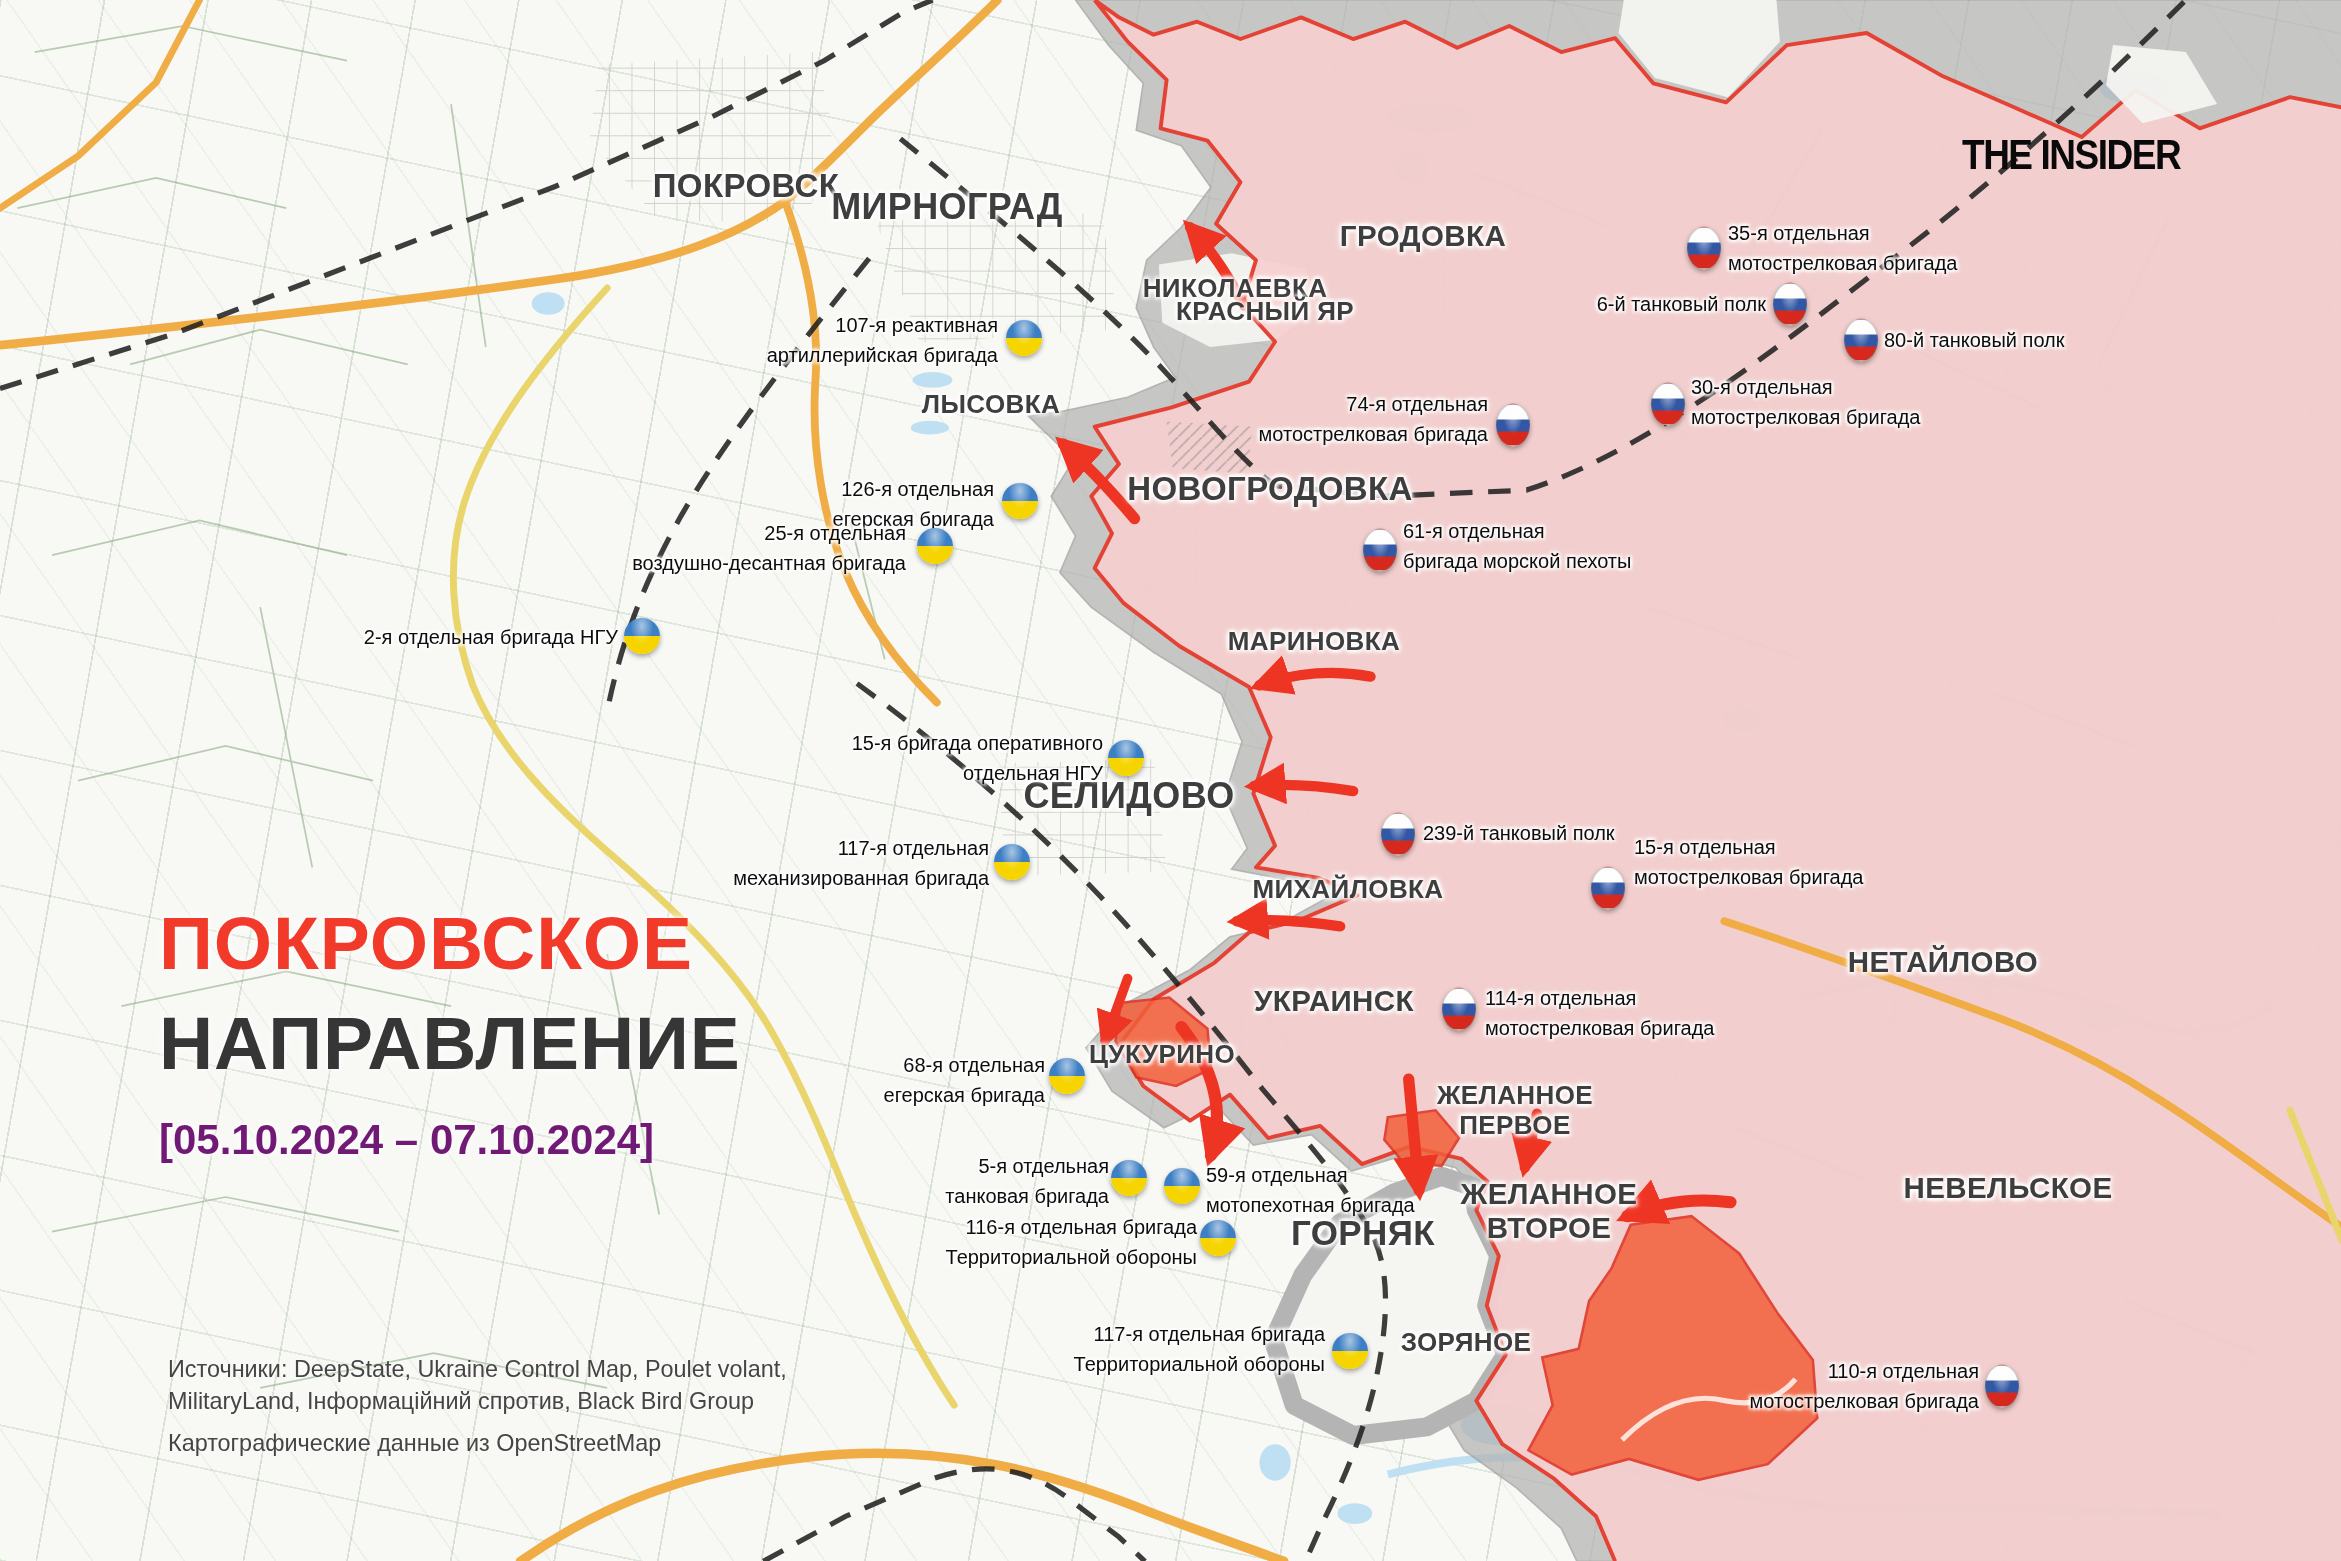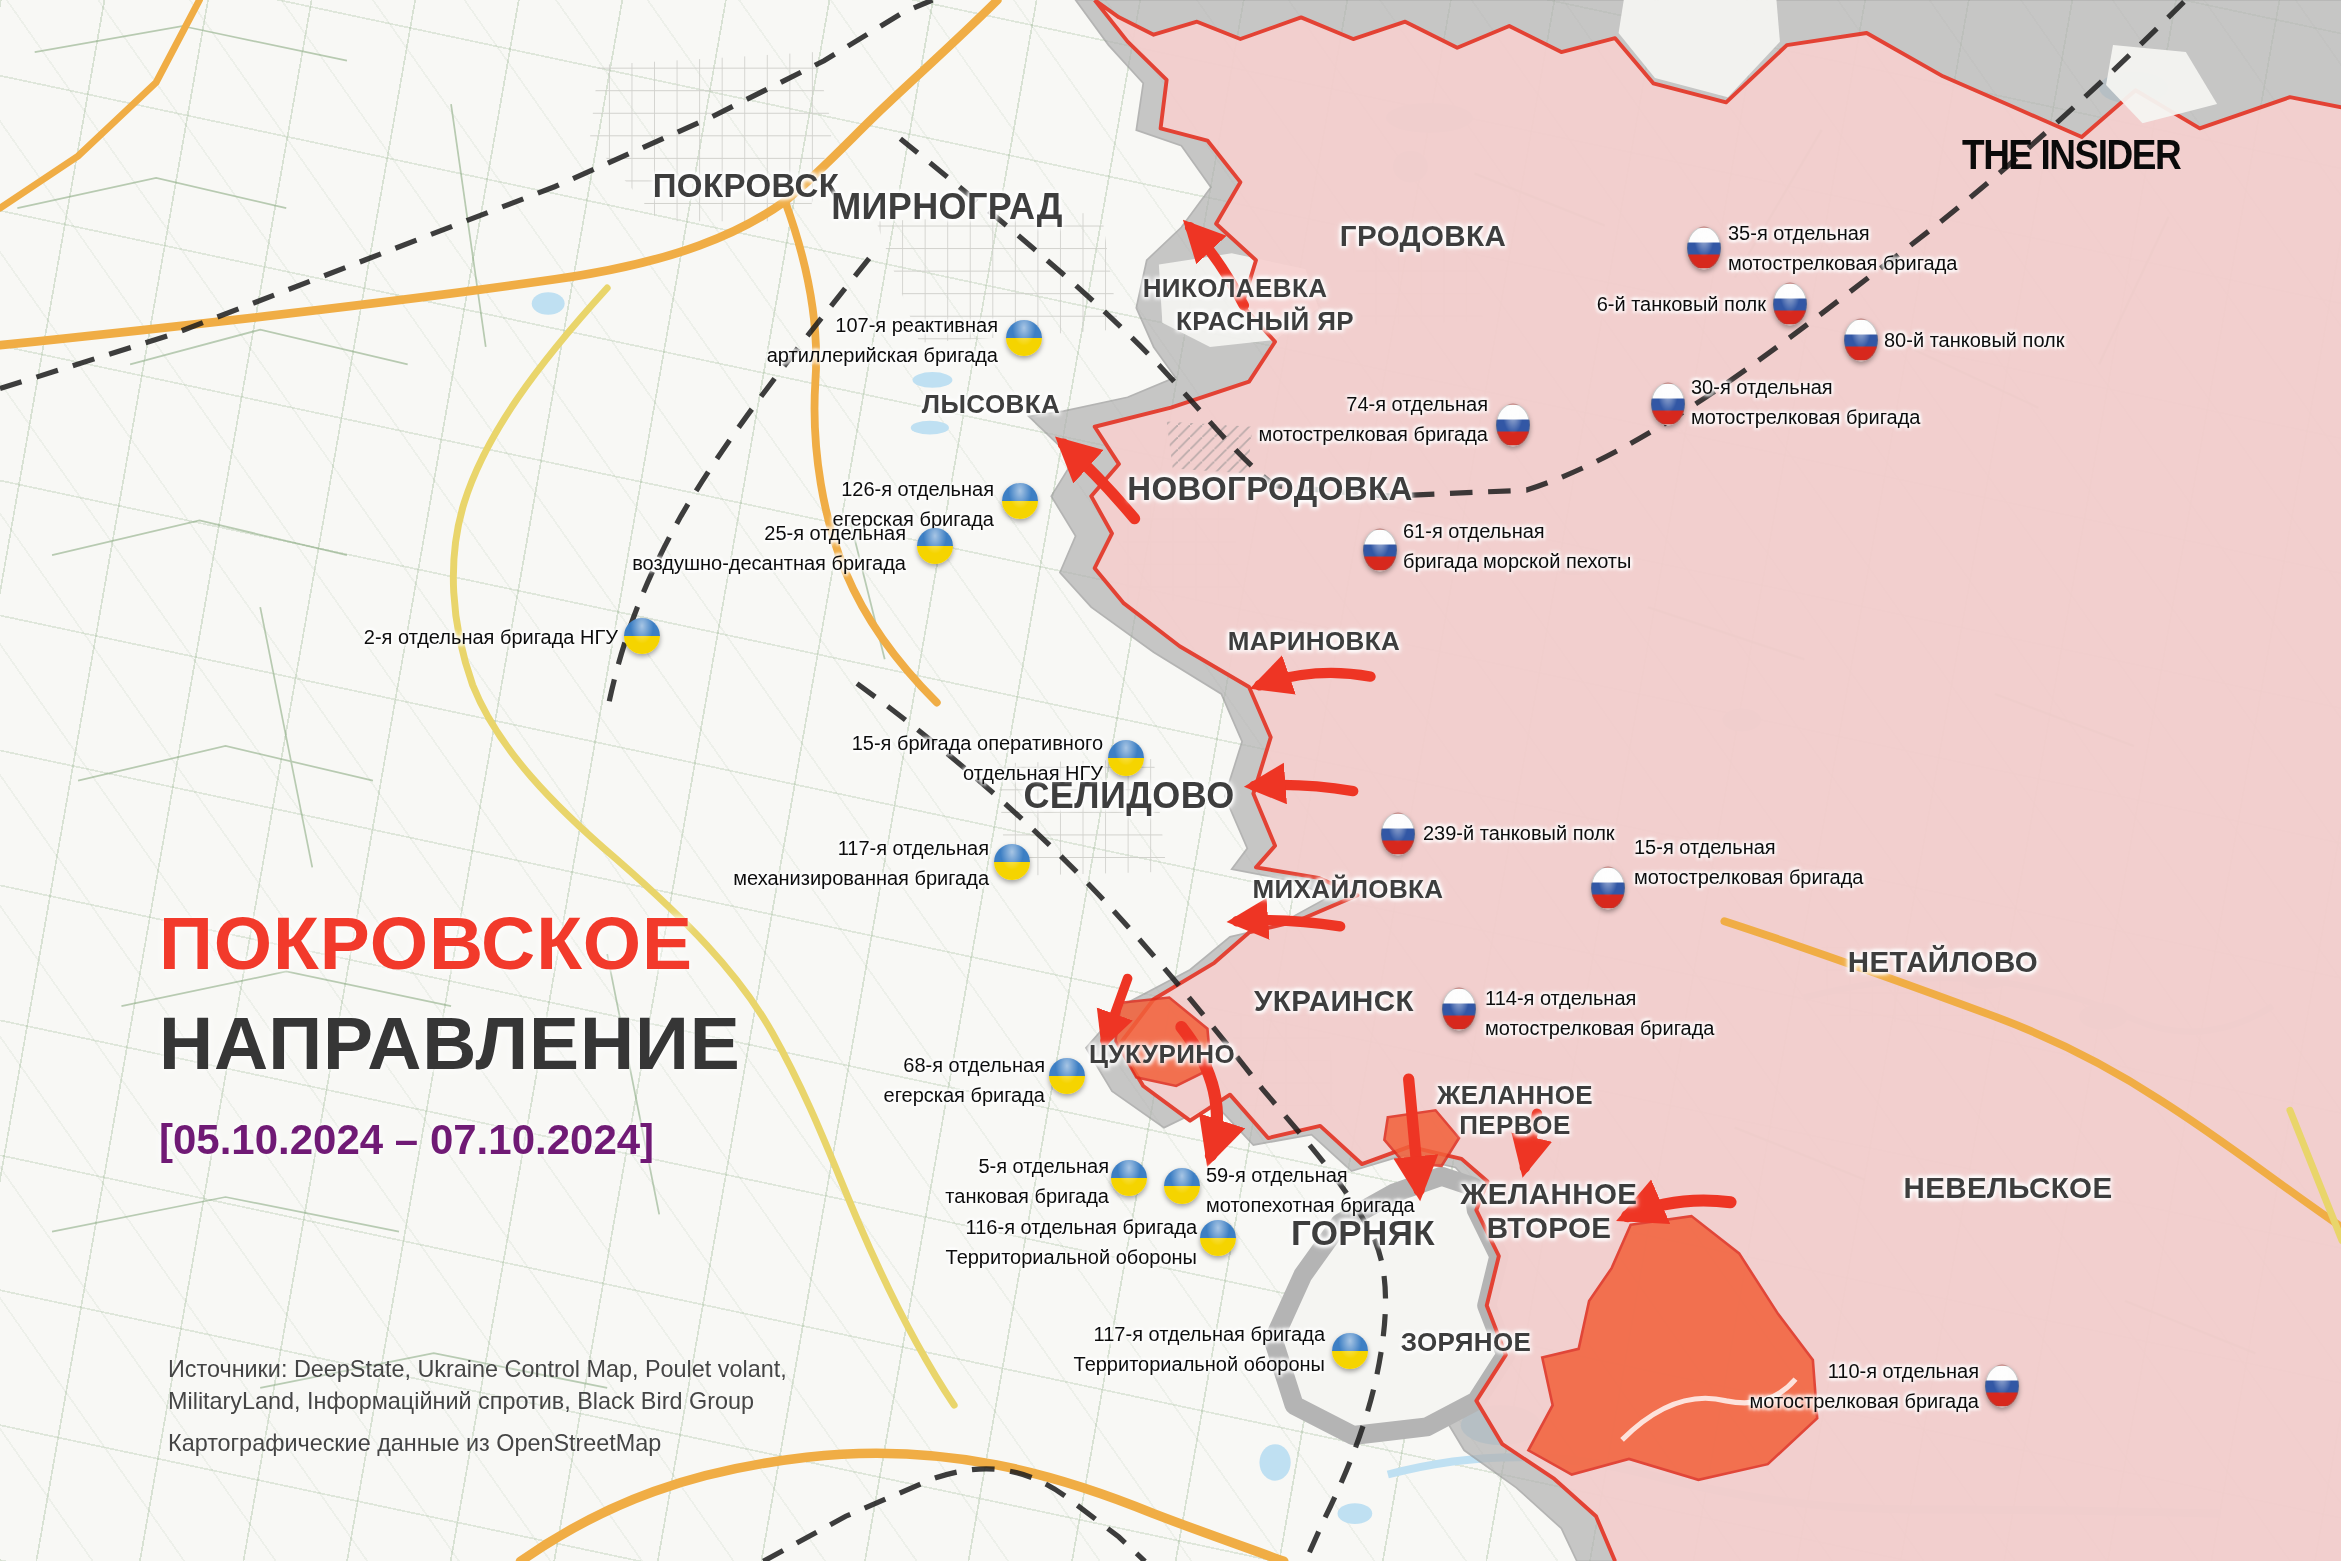--- a/index.html
+++ b/index.html
@@ -165,21 +165,21 @@
   <div id="map-labels">
       <div class="city" style="left: 746px; top: 167px; font-size: 33px;">
         <div>ПОКРОВСК</div>
       </div>
       <div class="city" style="left: 947px; top: 186px; font-size: 36px;">
         <div>МИРНОГРАД</div>
       </div>
       <div class="city" style="left: 1235px; top: 273px; font-size: 26px;">
         <div>НИКОЛАЕВКА</div>
       </div>
-      <div class="city" style="left: 1265px; top: 306px; font-size: 26px;">
+      <div class="city" style="left: 1265px; top: 296px; font-size: 26px;">
         <div>КРАСНЫЙ ЯР</div>
       </div>
       <div class="city" style="left: 1423px; top: 219px; font-size: 29.5px;">
         <div>ГРОДОВКА</div>
       </div>
       <div class="city" style="left: 991px; top: 389px; font-size: 26px;">
         <div>ЛЫСОВКА</div>
       </div>
       <div class="city" style="left: 1270px; top: 470px; font-size: 33px;">
         <div>НОВОГРОДОВКА</div>

